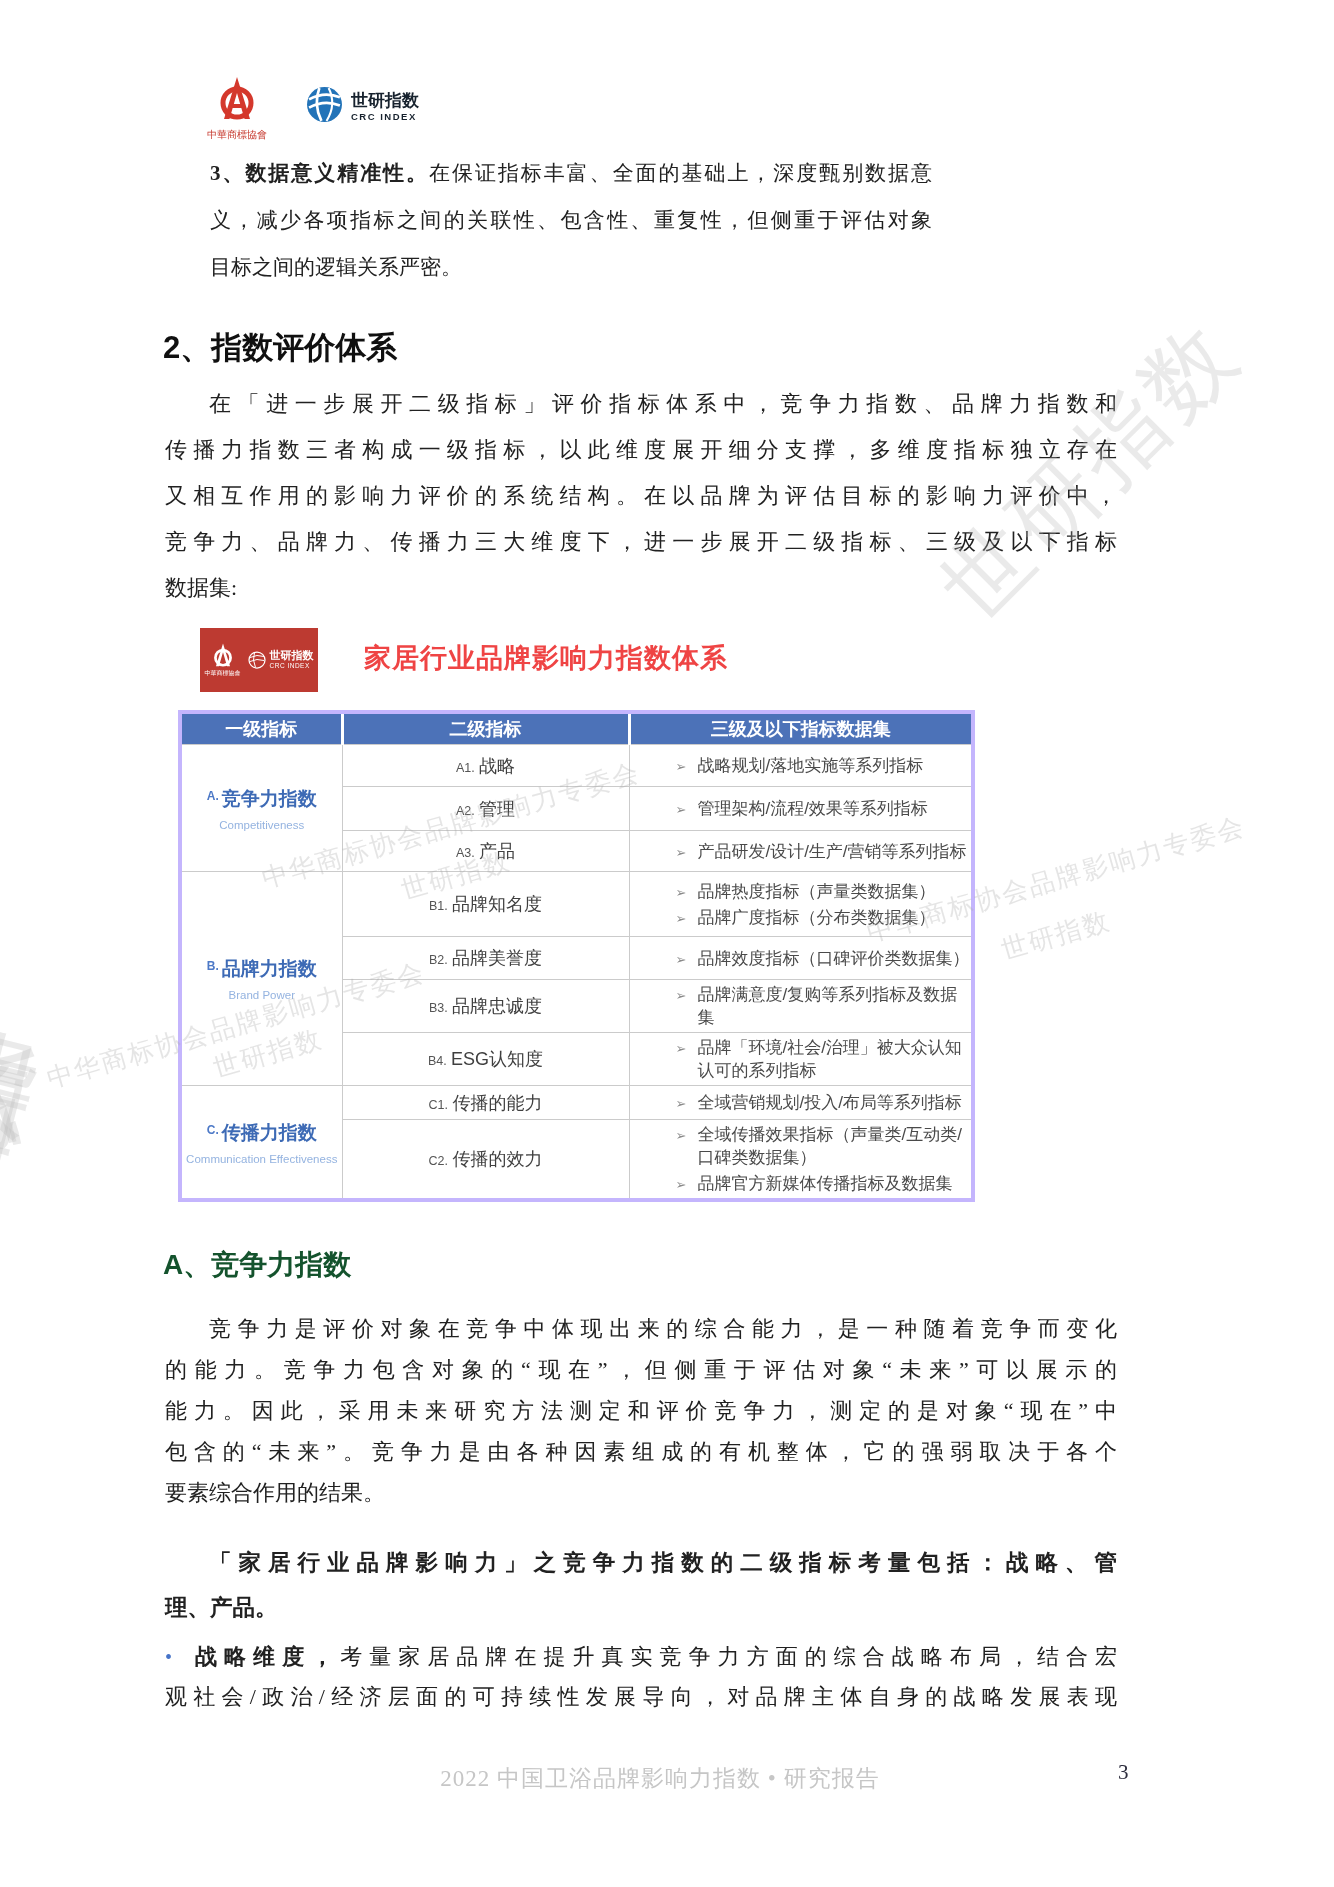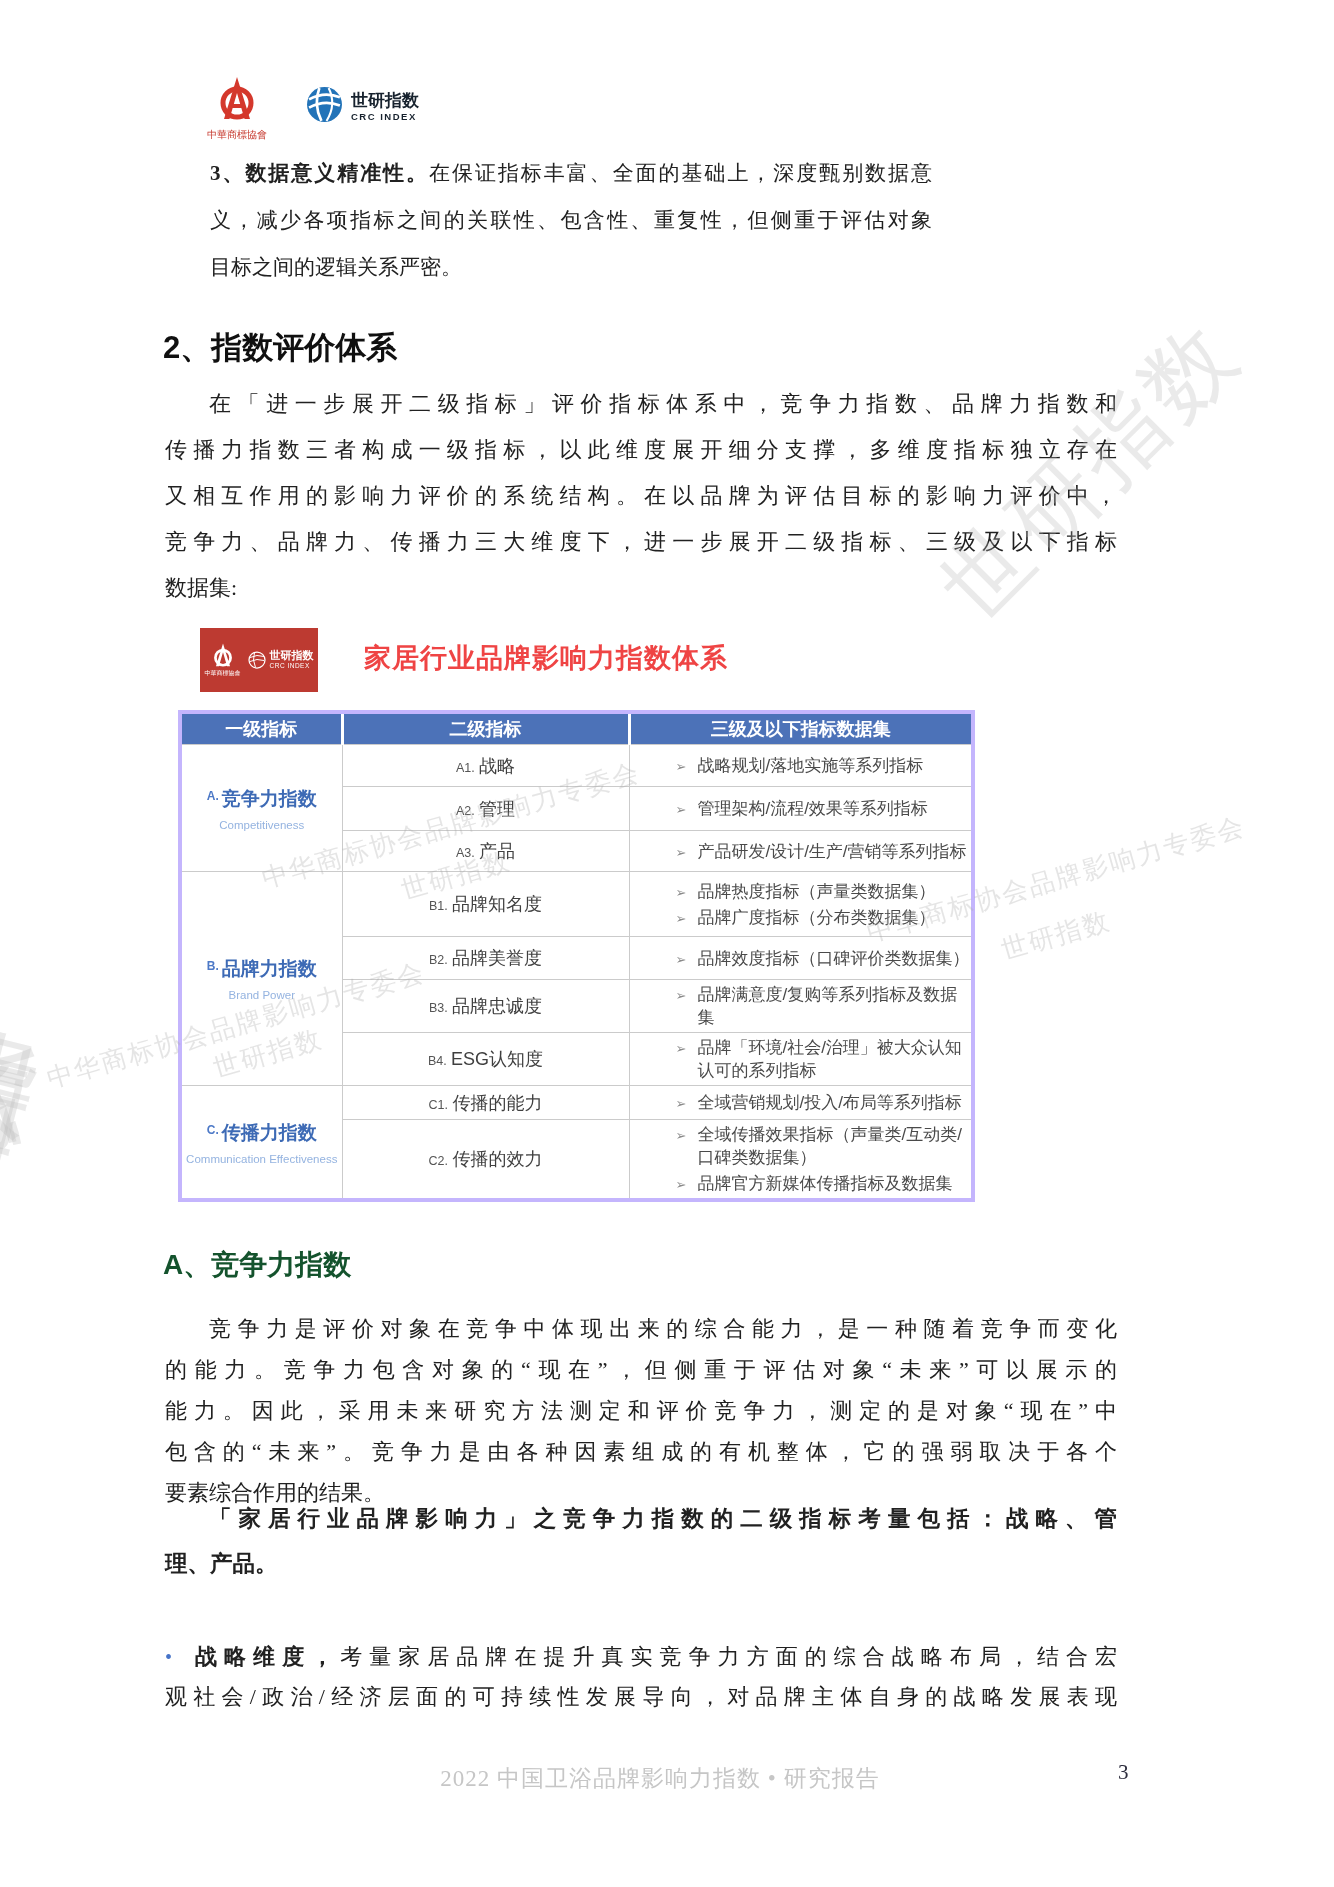--- a/index.html
+++ b/index.html
@@ -19,21 +19,21 @@
   .ln{text-align:justify;text-align-last:justify;}
   .ln.last{text-align-last:left;}
   .indent{padding-left:44px;}
   #para3{position:absolute;left:210px;top:150px;width:722px;font-size:21px;line-height:47px;}
   #heading2{position:absolute;left:163px;top:327px;font-size:31px;font-weight:bold;color:#101010;
         font-family:"Liberation Sans",sans-serif;}
   #sec2body{position:absolute;left:165px;top:381px;width:952px;font-size:22px;line-height:46px;}
   #headingA{position:absolute;left:163px;top:1246px;font-size:28px;font-weight:bold;color:#14532d;
         font-family:"Liberation Sans",sans-serif;}
   #secAbody{position:absolute;left:165px;top:1308px;width:952px;font-size:22px;line-height:41px;}
-  #boldpara{position:absolute;left:165px;top:1496px;width:952px;font-size:22.5px;line-height:45px;font-weight:bold;}
+  #boldpara{position:absolute;left:165px;top:1540px;width:952px;font-size:22.5px;line-height:45px;font-weight:bold;}
   #bulletpara{position:absolute;left:165px;top:1637px;width:952px;font-size:22px;line-height:40px;}
   #bulletpara .bmk{color:#4673c8;font-size:20px;margin-right:16px;}
   #bulletpara b{font-family:"Liberation Sans",sans-serif;}
   
   #tblblock{position:absolute;left:178px;top:628px;width:942px;font-family:"Liberation Sans",sans-serif;}
   .tbl-title-row{position:relative;height:64px;}
   .tbl-logo-box{position:absolute;left:22px;top:0;width:118px;height:64px;background:#bd3a31;
         display:flex;align-items:center;justify-content:center;gap:7px;}
   .tlb-emblem{display:flex;flex-direction:column;align-items:center;}
   .tlb-emblem .tiny{font-size:6px;color:#fff;white-space:nowrap;margin-top:1px;}

